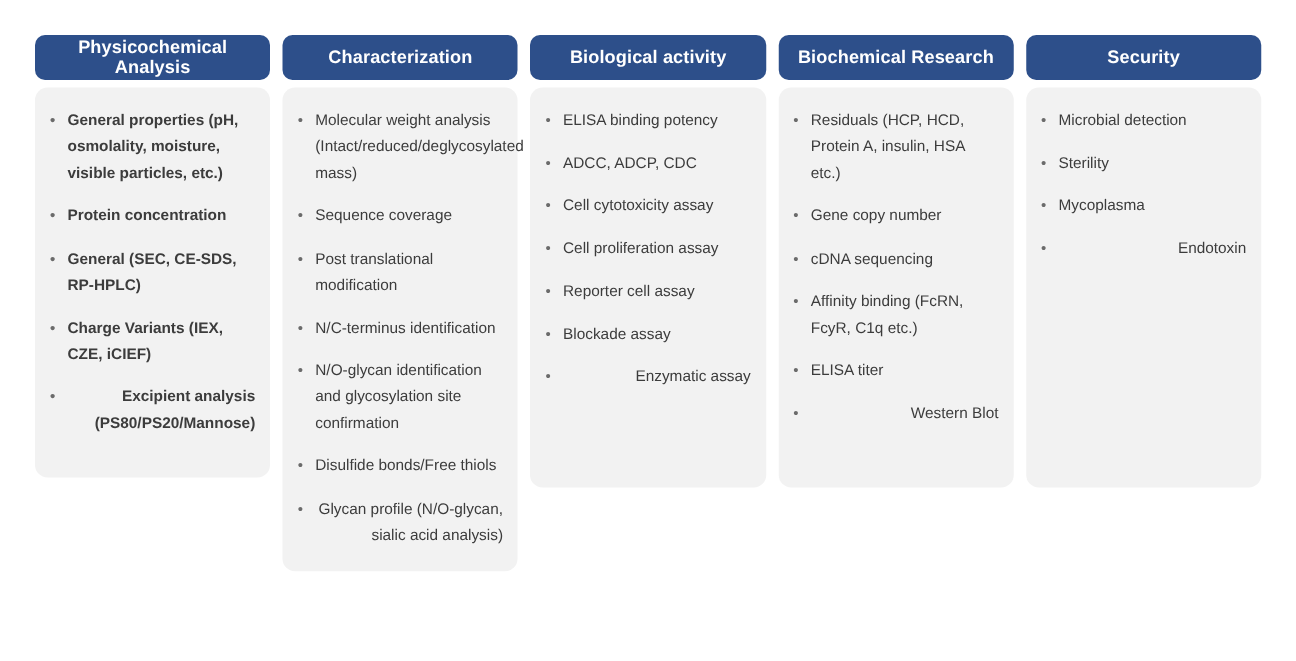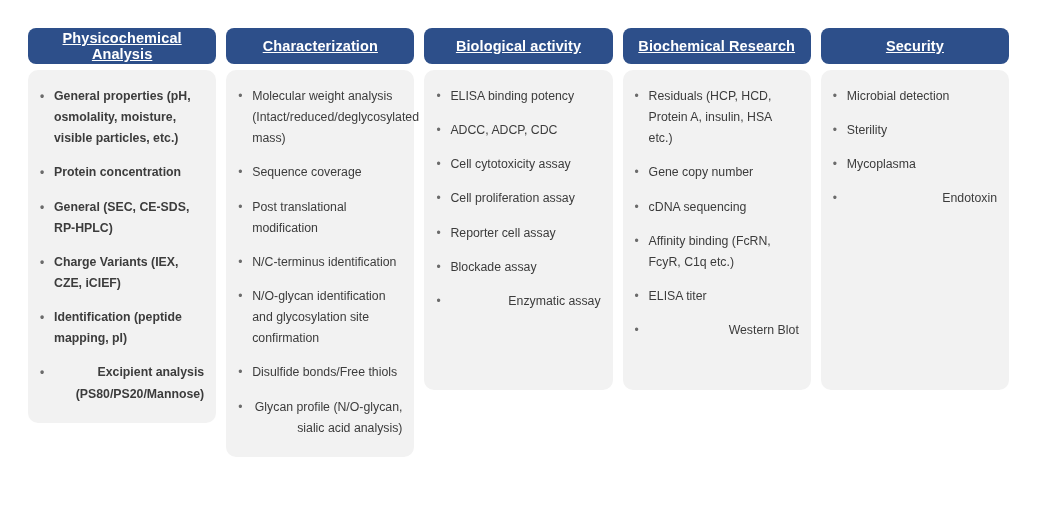--- a/index.html
+++ b/index.html
@@ -40,21 +40,20 @@
     align-items: center;
     justify-content: center;
     text-align: center;
     font-size: 14.5px;
     font-weight: bold;
     letter-spacing: 0.1px;
     padding: 0 6px;
     box-sizing: border-box;
     position: relative;
     z-index: 2;
-    text-decoration: underline;
   }
   .col-body {
     background: #f2f2f2;
     border-radius: 10px;
     margin-top: 6px;
     padding: 16px 12px 18px 10px;
     box-sizing: border-box;
     min-height: 320px;
   }
   .col-body.tall-1 { min-height: 312px; font-weight: bold; }
@@ -90,21 +89,20 @@
   <div class="columns">
 
     <div class="column">
       <div class="col-header">Physicochemical Analysis</div>
       <div class="col-body tall-1">
         <ul class="items">
           <li>General properties (pH, osmolality, moisture, visible particles, etc.)</li>
           <li>Protein concentration</li>
           <li>General (SEC,  CE-SDS, RP-HPLC)</li>
           <li>Charge Variants (IEX, CZE, iCIEF)</li>
-          <li>Identification (peptide mapping, pI)</li>
           <li>Excipient analysis (PS80/PS20/Mannose)</li>
         </ul>
       </div>
     </div>
 
     <div class="column">
       <div class="col-header">Characterization</div>
       <div class="col-body tall-2">
         <ul class="items">
           <li>Molecular weight analysis (Intact/reduced/deglycosylated mass)</li>

